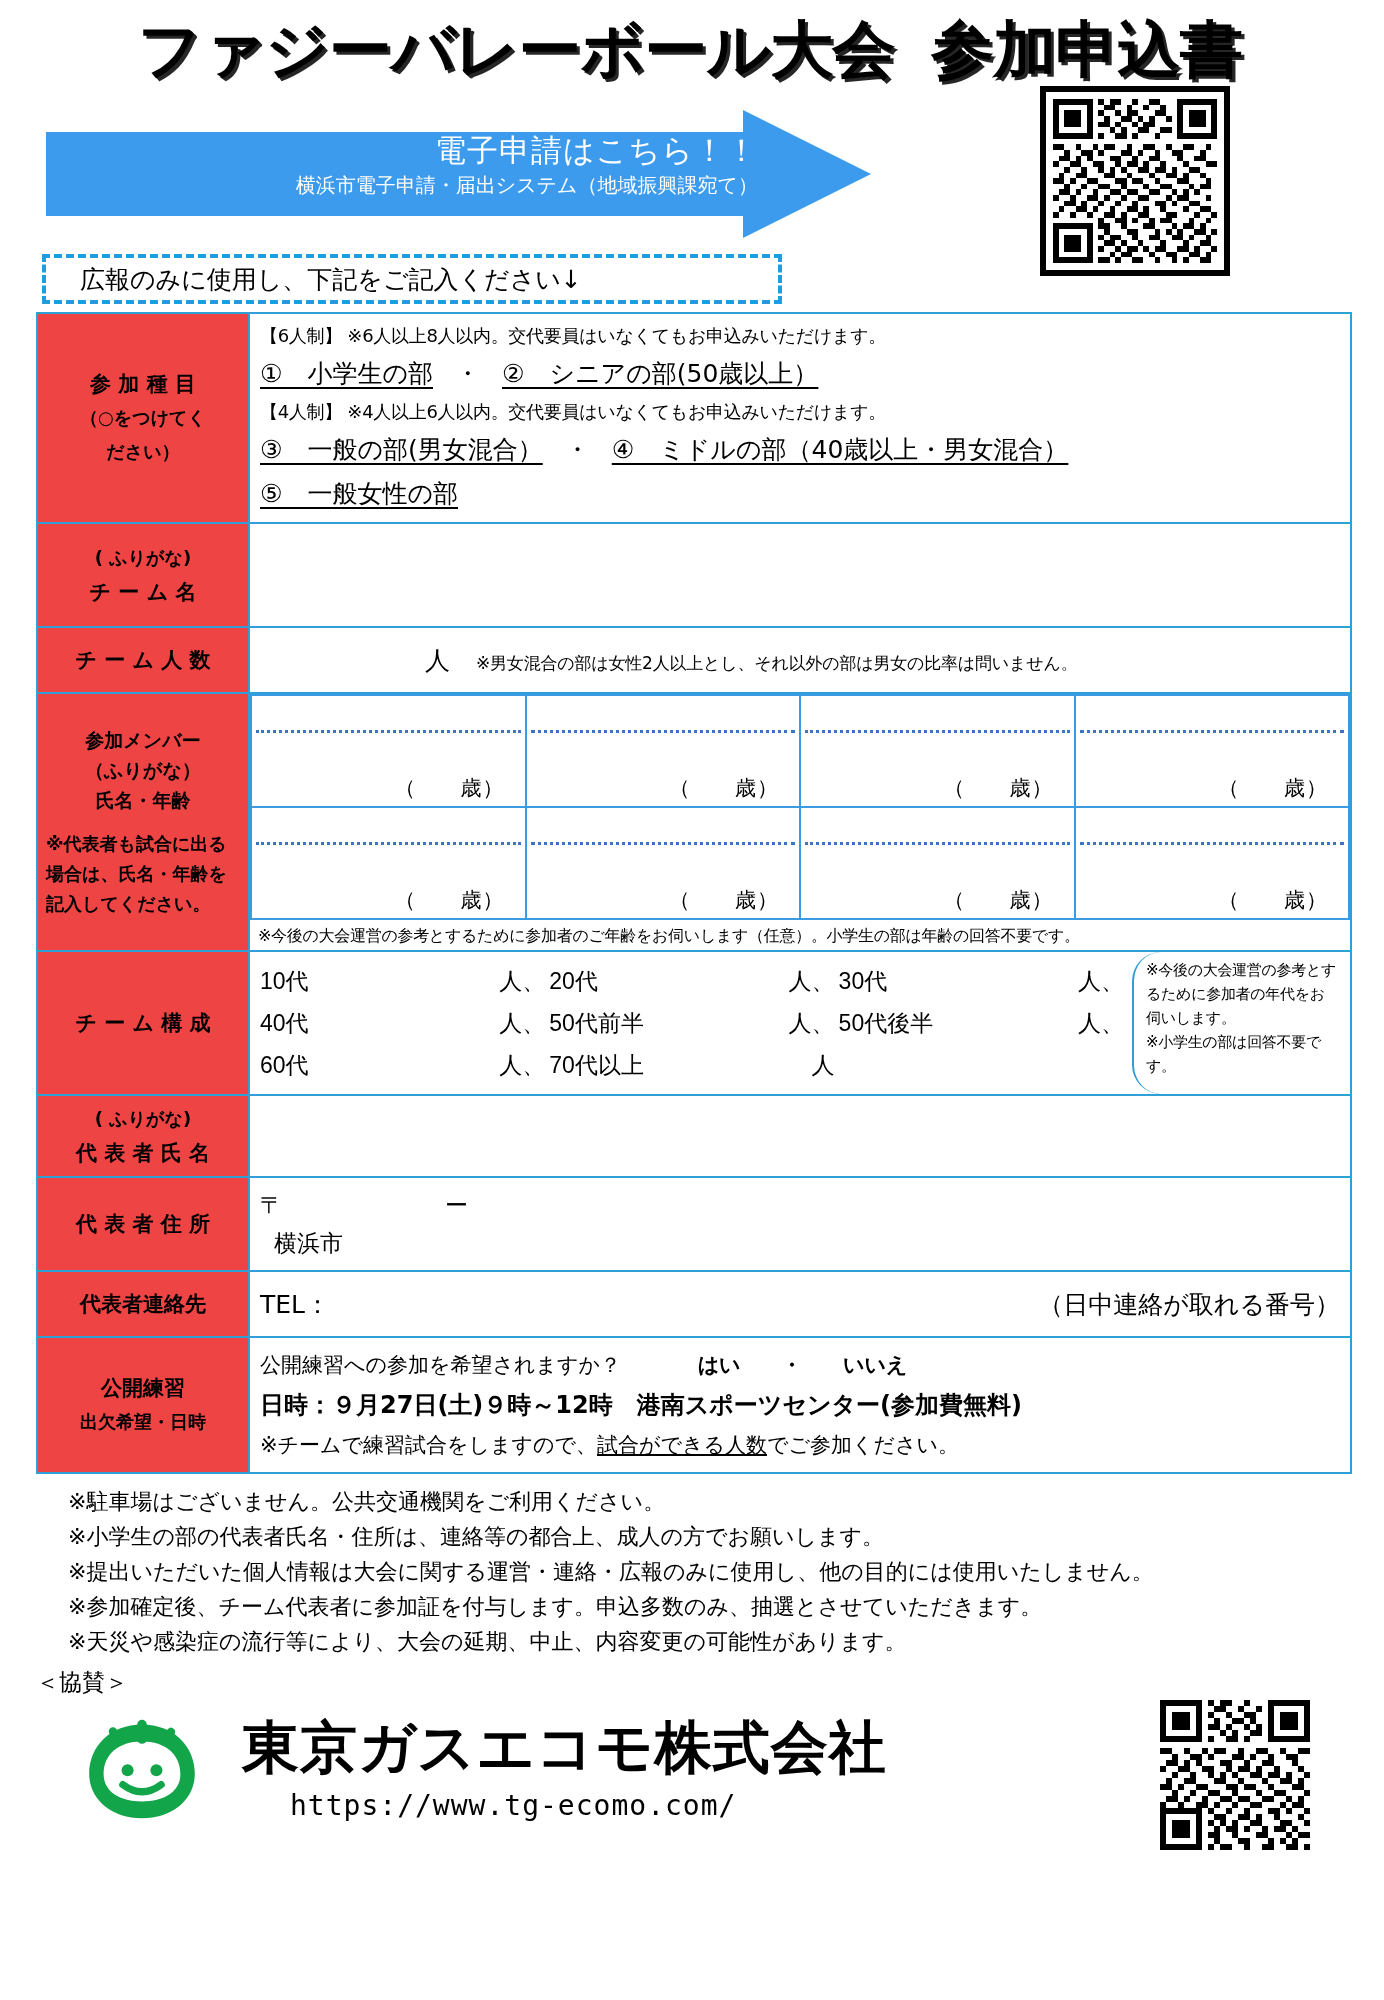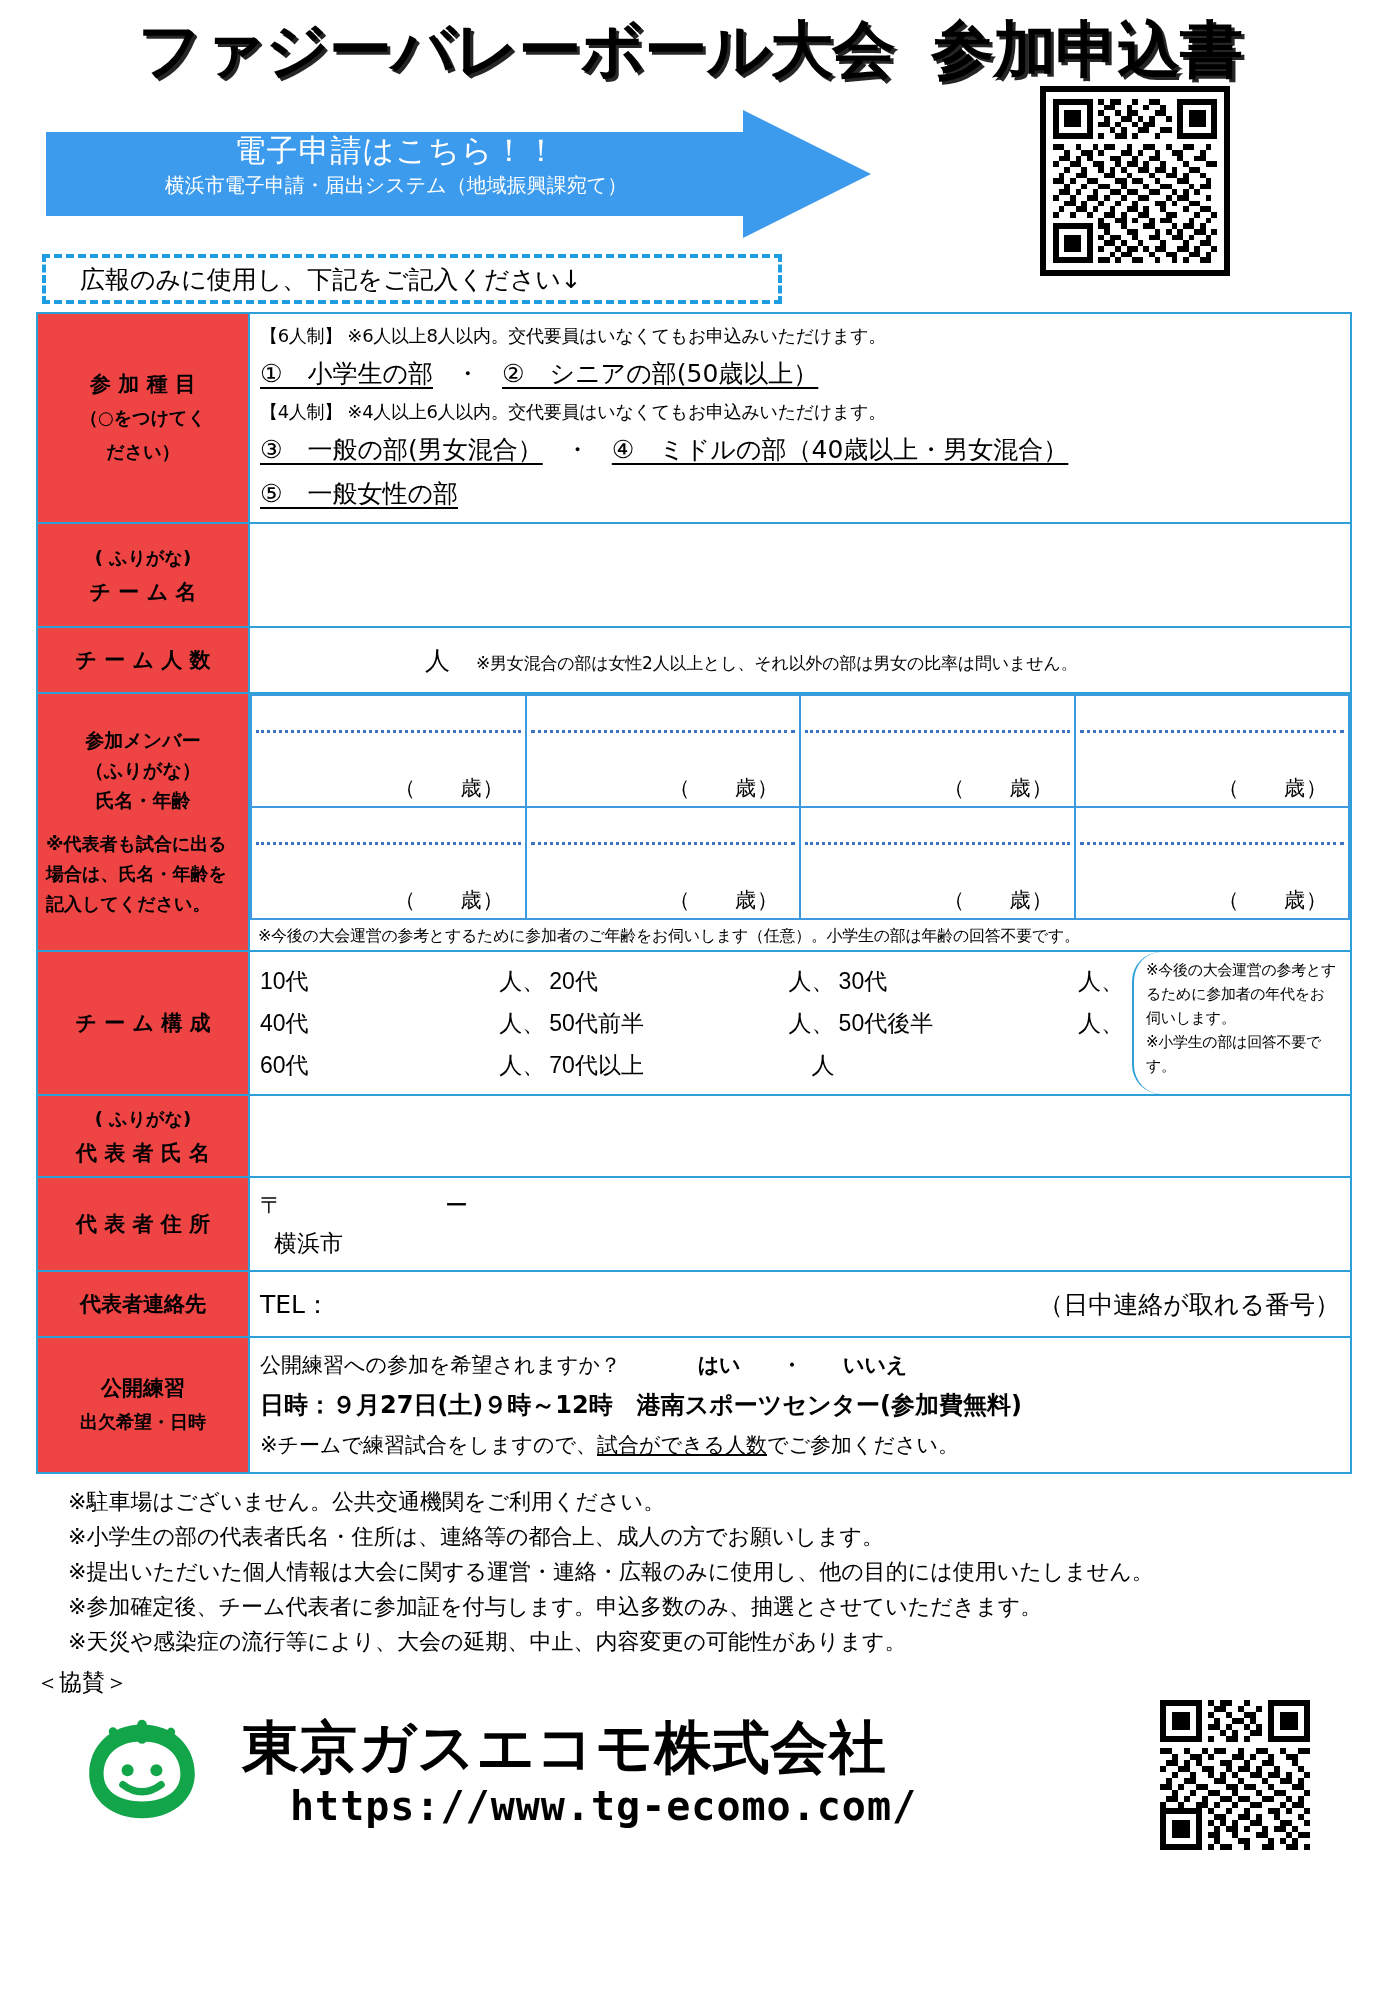--- a/index.html
+++ b/index.html
@@ -33,21 +33,21 @@
   .arrow-body {
     position:absolute; left:0; top:22px; width:700px; height:84px;
     background:#3d9bee;
   }
   .arrow-head {
     position:absolute; left:697px; top:0; width:0; height:0;
     border-top:64px solid transparent;
     border-bottom:64px solid transparent;
     border-left:128px solid #3d9bee;
   }
-  .arrow-text { position:absolute; left:0; top:20px; width:700px; text-align:center; color:#fff; }
+  .arrow-text { position:absolute; left:12px; top:20px; width:700px; text-align:right; color:#fff; }
   .arrow-text .l1 { font-size:31px; letter-spacing:1px; line-height:40px; font-family:"DejaVu Sans", sans-serif;}
   .arrow-text .l2 { font-size:20px; letter-spacing:0px; line-height:30px; font-family:"DejaVu Sans", sans-serif;}
 
   .qr-top {
     position:absolute; right:120px; top:-12px;
     width:190px; height:190px;
     border:6px solid #000; background:#fff; padding:7px;
   }
 
   
@@ -121,22 +121,22 @@
   
   .sponsor-label { margin:8px 0 0 2px; font-size:23px; font-family:"DejaVu Sans", sans-serif; }
   .sponsor-row { position:relative; display:flex; align-items:center; margin-top:2px; height:150px;gap:28px; }
   .logo { width:120px; height:116px; margin:0 12px 0 48px; flex:0 0 auto; }
   .sponsor-text { flex:1; }
   .sp-name {
     font-size:57px; font-weight:bold; letter-spacing:1px;
     font-family:"DejaVu Sans", sans-serif; line-height:62px;
   }
   .sp-url {
-    font-size:40px; font-family:"DejaVu Sans Mono", monospace;
-    letter-spacing:1px; padding-left:48px; line-height:56px;font-weight:bold;
+    font-size:28px; font-family:"DejaVu Sans Mono", monospace;
+    letter-spacing:1px; padding-left:48px; line-height:56px;
   }
   .qr-bottom { width:150px; height:150px; background:#fff; flex:0 0 auto; margin-right:40px; }
 </style>
 </head>
 <body>
 
 <div class="page">
 
   <div class="title-row">
     <div class="title-main">ファジーバレーボール大会</div>

